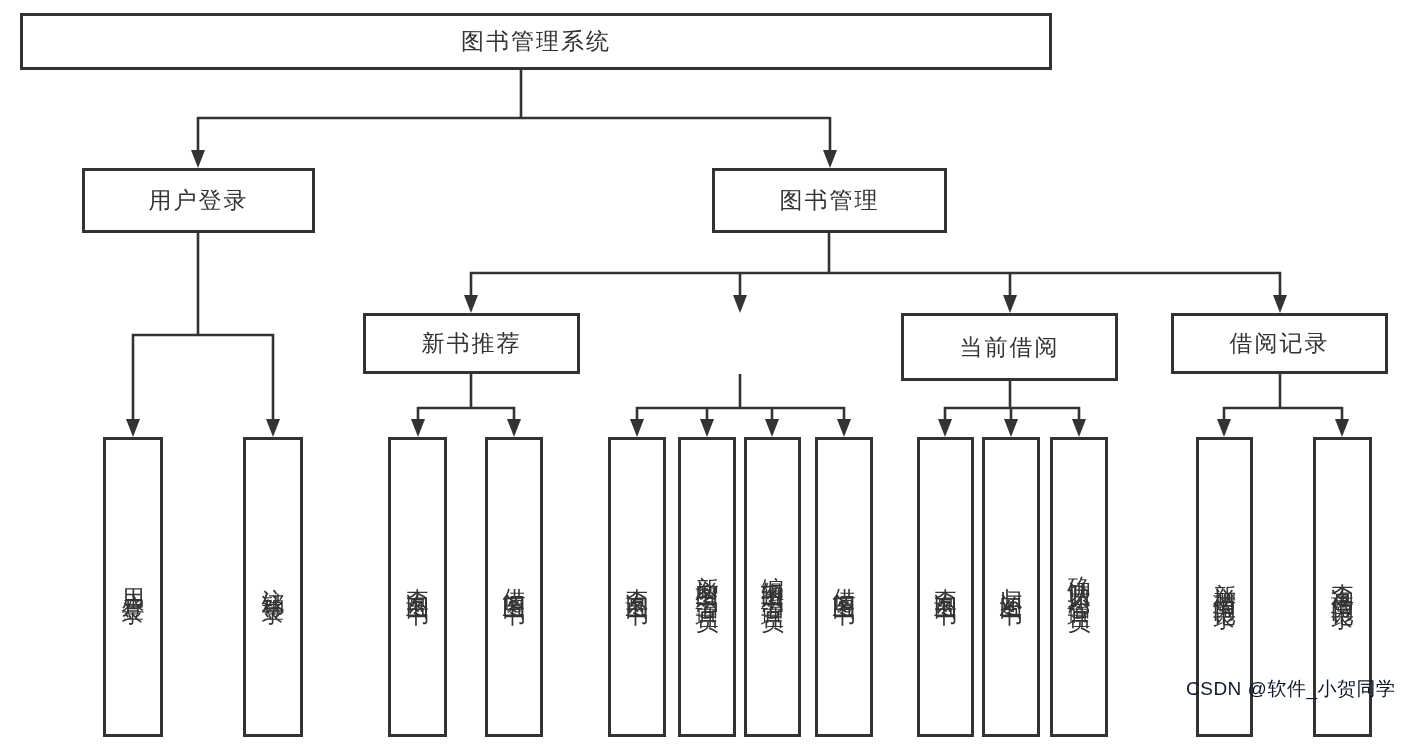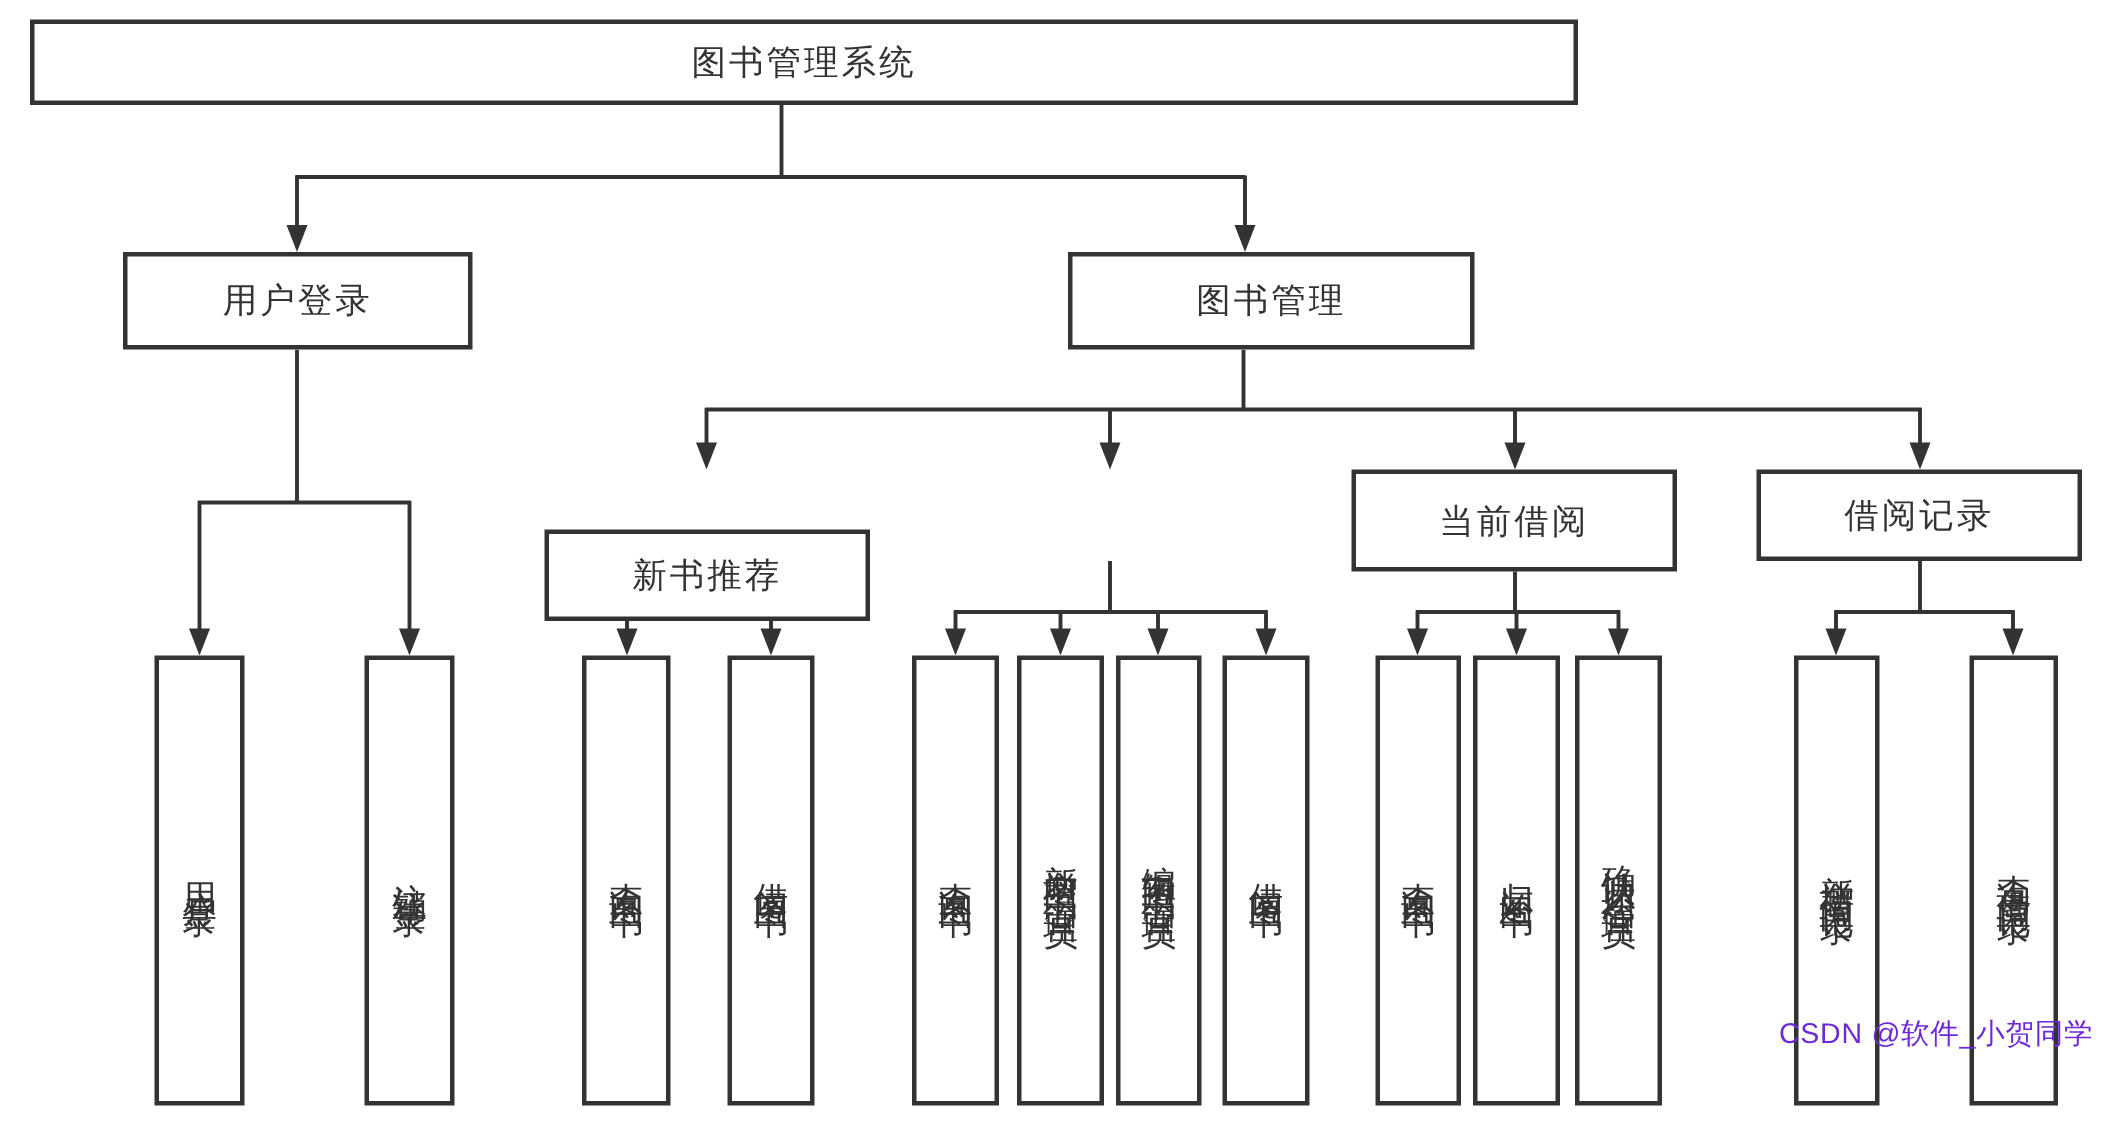--- a/index.html
+++ b/index.html
@@ -15,21 +15,21 @@
     display:flex;align-items:center;justify-content:center;z-index:2;
   }
   .hbox .htext{font-size:23px;letter-spacing:2px;white-space:nowrap;}
   .vbox{padding-bottom:14px;}
   .vbox .vtext{
     writing-mode:vertical-rl;text-orientation:mixed;
     font-size:23px;line-height:1;letter-spacing:5px;white-space:nowrap;
   }
   .watermark{
     position:absolute;left:1186px;top:676px;z-index:5;
-    font-size:19px;letter-spacing:0.5px;color:#6d28d9;white-space:nowrap;
+    font-size:19px;letter-spacing:0.5px;color:#0f172a;white-space:nowrap;
   }
 </style>
 </head>
 <body>
 
 <div class="stage">
 
   <svg class="connectors" viewBox="0 0 1405 747" xmlns="http://www.w3.org/2000/svg">
 
     <g>
@@ -106,25 +106,25 @@
     </g>
   </svg>
 
   <div class="node hbox" style="left:20px;top:13px;width:1032px;height:57px;">
     <span class="htext">图书管理系统</span>
   </div>
 
   <div class="node hbox" style="left:82px;top:168px;width:233px;height:65px;">
     <span class="htext">用户登录</span>
   </div>
-  <div class="node hbox" style="left:712px;top:168px;width:271px;height:65px;">
+  <div class="node hbox" style="left:712px;top:168px;width:235px;height:65px;">
     <span class="htext">图书管理</span>
   </div>
 
-  <div class="node hbox" style="left:363px;top:313px;width:217px;height:61px;margin-top:40px;">
+  <div class="node hbox" style="left:363px;top:313px;width:217px;height:61px;">
     <span class="htext">新书推荐</span>
   </div>
   <div class="node hbox" style="left:901px;top:313px;width:217px;height:68px;">
     <span class="htext">当前借阅</span>
   </div>
   <div class="node hbox" style="left:1171px;top:313px;width:217px;height:61px;text-align:right;">
     <span class="htext">借阅记录</span>
   </div>
 
   <div class="node vbox" style="left:103px;top:437px;width:60px;height:300px;">

